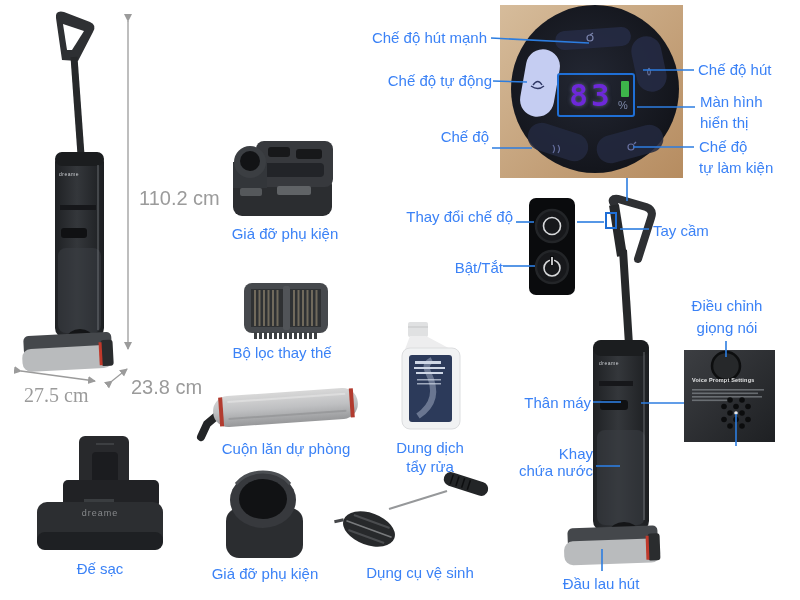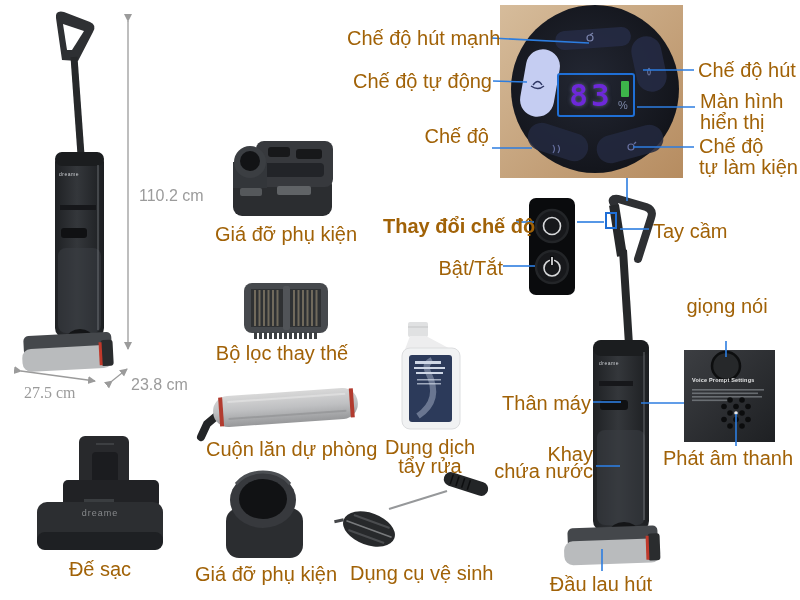--- a/index.html
+++ b/index.html
@@ -1,23 +1,23 @@
 <!DOCTYPE html>
 <html><head>
 <meta charset="utf-8">
 <style>
   html,body{margin:0;padding:0;background:#fff;}
   #canvas{position:relative;width:800px;height:600px;background:#ffffff;overflow:hidden;
           font-family:"Liberation Sans",sans-serif;}
   #art{position:absolute;left:0;top:0;}
-  .label{position:absolute;font-size:20px;line-height:20px;color:#a16207;white-space:nowrap;}
+  .label{position:absolute;font-size:15px;line-height:20px;color:#3b82f6;white-space:nowrap;}
   .r{text-align:right;}
   .c{text-align:center;}
   .two{line-height:21px;}
-  .dim{position:absolute;font-size:16px;color:#9b9b9b;white-space:nowrap;}
+  .dim{position:absolute;font-size:20px;color:#9b9b9b;white-space:nowrap;}
   .brand{position:absolute;color:#87898c;letter-spacing:1px;}
   .tinybrand{position:absolute;font-size:5px;color:#c9ccd0;letter-spacing:.5px;}
   #display-box{position:absolute;left:557px;top:73px;width:78px;height:44px;
                border:2px solid #1f6fd6;border-radius:3px;box-sizing:border-box;}
   #display-digits{position:absolute;left:564px;top:77px;width:54px;text-align:center;
                   font-family:"DejaVu Sans Mono",monospace;font-weight:bold;font-size:31px;
                   color:#6d28d9;letter-spacing:3px;text-shadow:0 0 4px rgba(150,160,220,.5);}
   #battery{position:absolute;left:621px;top:81px;width:8px;height:16px;background:#3db54a;border-radius:1px;}
   #percent{position:absolute;left:618px;top:99px;font-size:11px;color:#7d88a8;}
   #handle-box{position:absolute;left:605px;top:212px;width:12px;height:17px;
@@ -334,32 +334,32 @@
 </div>
 <div class="label" style="left:698px;top:60px;">Chế độ hút</div>
 <div class="label two" style="left:700px;top:91px;">
   <div>Màn hình</div>
   <div>hiển thị</div>
 </div>
 <div class="label two" style="left:699px;top:136px;">
   <div>Chế độ</div>
   <div>tự làm kiện</div>
 </div>
-<div class="label r" style="left:383px;top:216px;width:130px;font-weight:bold;">Thay đổi chế độ</div>
+<div class="label r" style="left:383px;top:207px;width:130px;">Thay đổi chế độ</div>
 <div class="label r" style="left:423px;top:258px;width:80px;">Bật/Tắt</div>
 <div class="label" style="left:653px;top:221px;">Tay cầm</div>
 <div class="label c" style="left:662px;top:295px;width:130px;line-height:22px;">
+  <div>Điều chỉnh</div>
   <div>giọng nói</div>
 </div>
 <div class="label r" style="left:501px;top:393px;width:90px;">Thân máy</div>
 <div class="label r" style="left:493px;top:446px;width:100px;line-height:16.5px;">
   <div>Khay</div>
   <div>chứa nước</div>
 </div>
-<div class="label" style="left:663px;top:448px;">Phát âm thanh</div>
 <div class="label c" style="left:541px;top:574px;width:120px;text-align:center;">Đầu lau hút</div>
 
 <div id="display-box"></div>
 <div id="display-digits">83</div>
 <div id="battery"></div>
 <div id="percent">%</div>
 <div id="handle-box"></div>
 
 <div class="brand" style="left:66px;top:508px;width:68px;text-align:center;font-size:9px;">dreame</div>
 <div class="tinybrand" style="left:59px;top:171px;">dreame</div>

